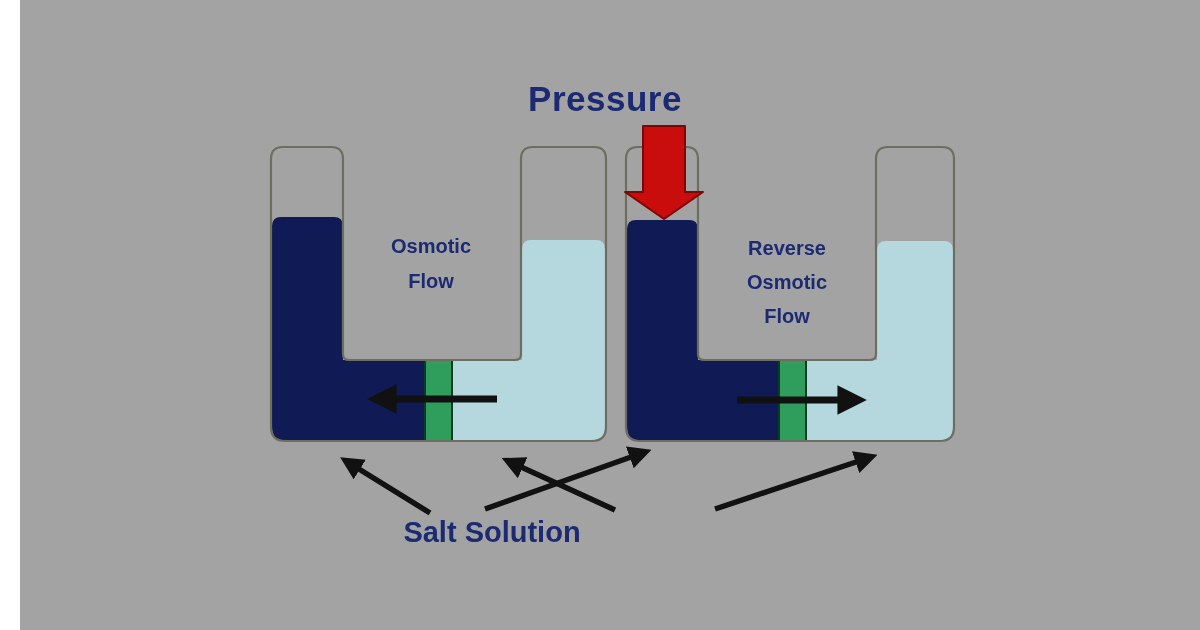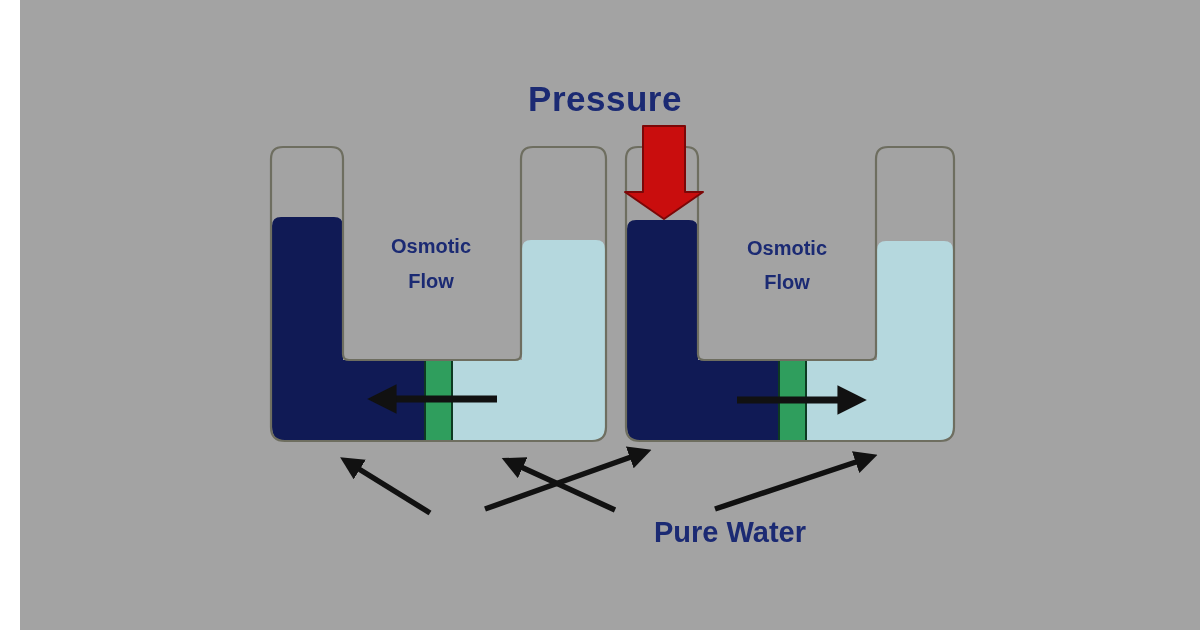--- a/index.html
+++ b/index.html
@@ -68,20 +68,21 @@
   </svg>
 
   <div class="label pressure-label">Pressure</div>
 
   <div class="label tube-label osmotic-label">
     <div>Osmotic</div>
     <div>Flow</div>
   </div>
 
   <div class="label tube-label reverse-label">
+    <div>Reverse</div>
     <div>Osmotic</div>
     <div>Flow</div>
   </div>
 
+  <div class="label legend-label salt-label">Salt Solution</div>
 
-  <div class="label legend-label water-label">Pure Water</div>
 
 </div>
 
 </body></html>

